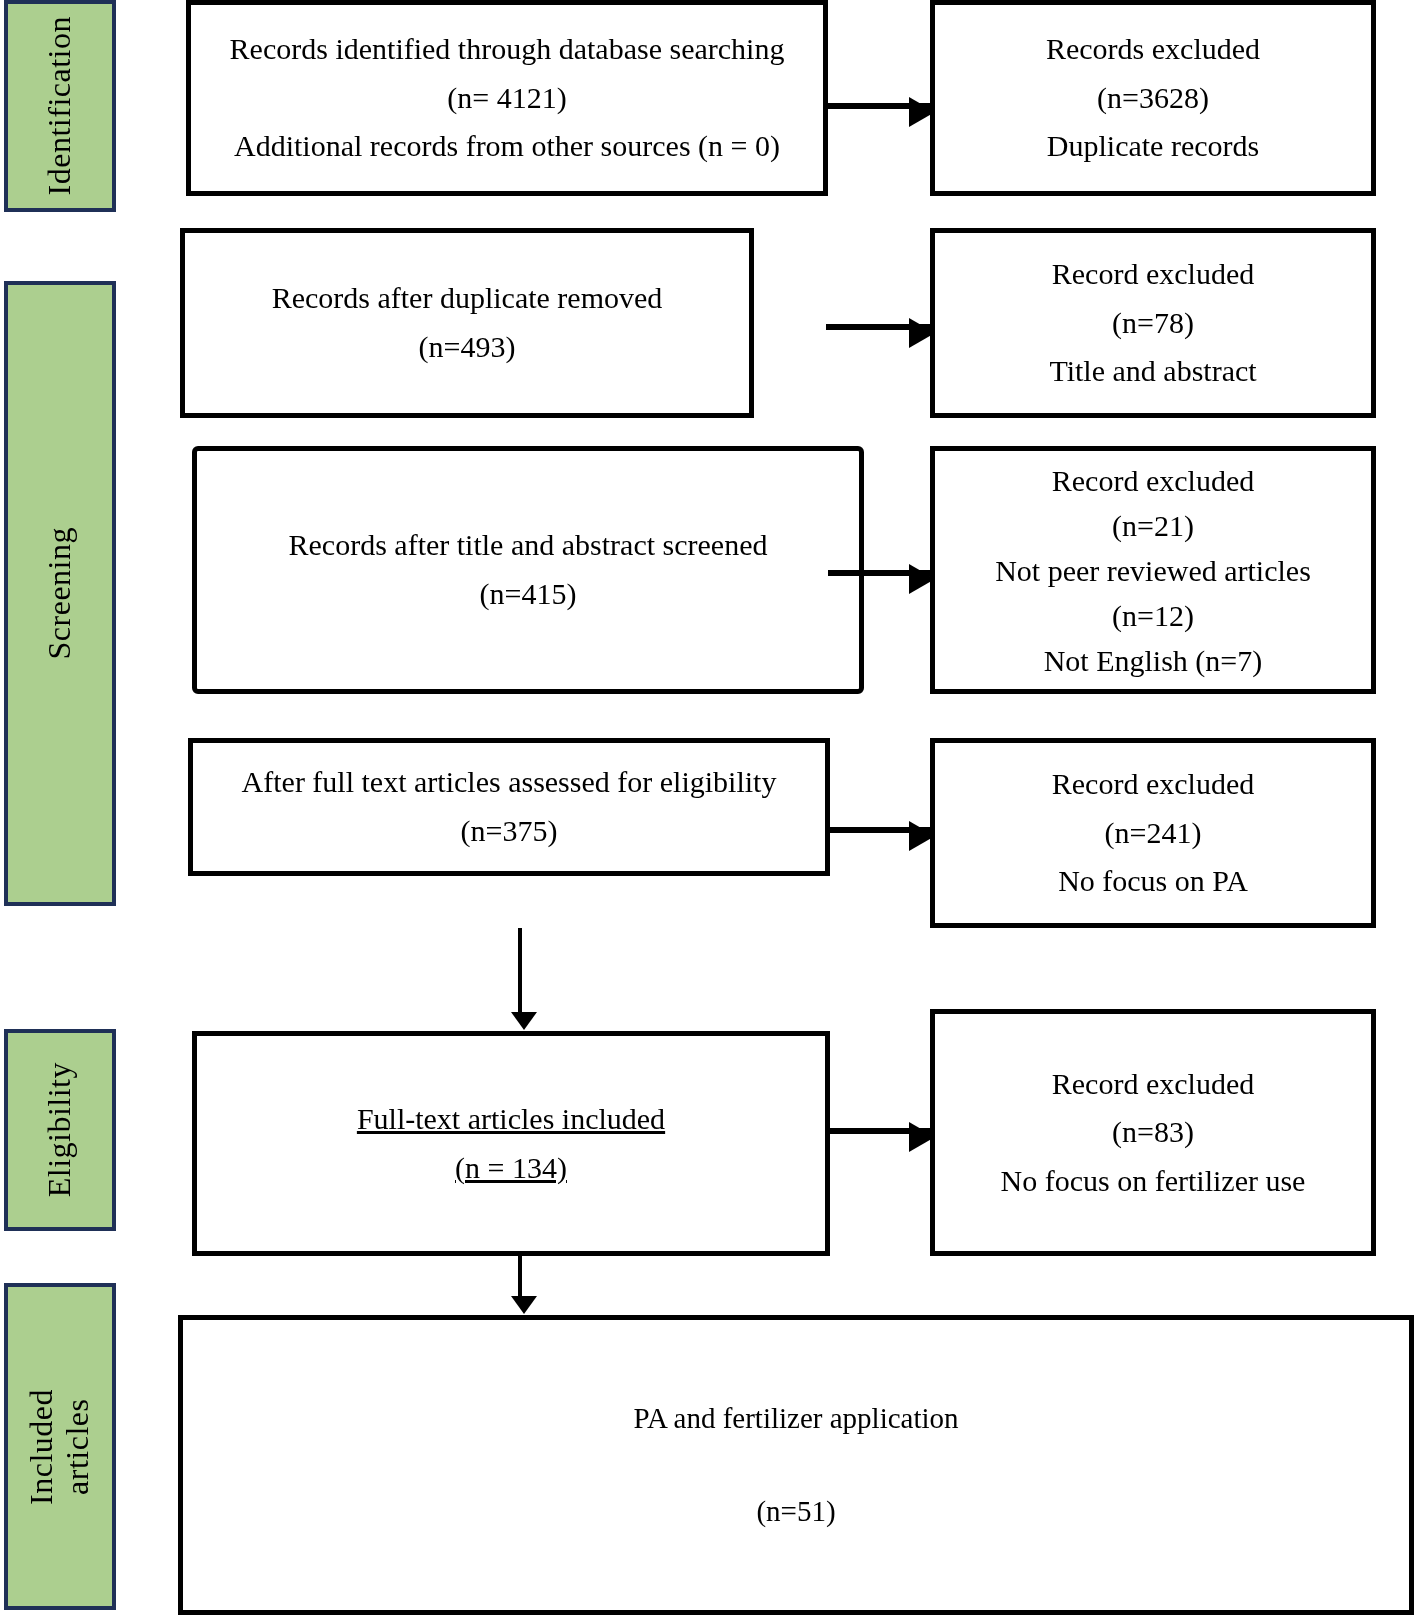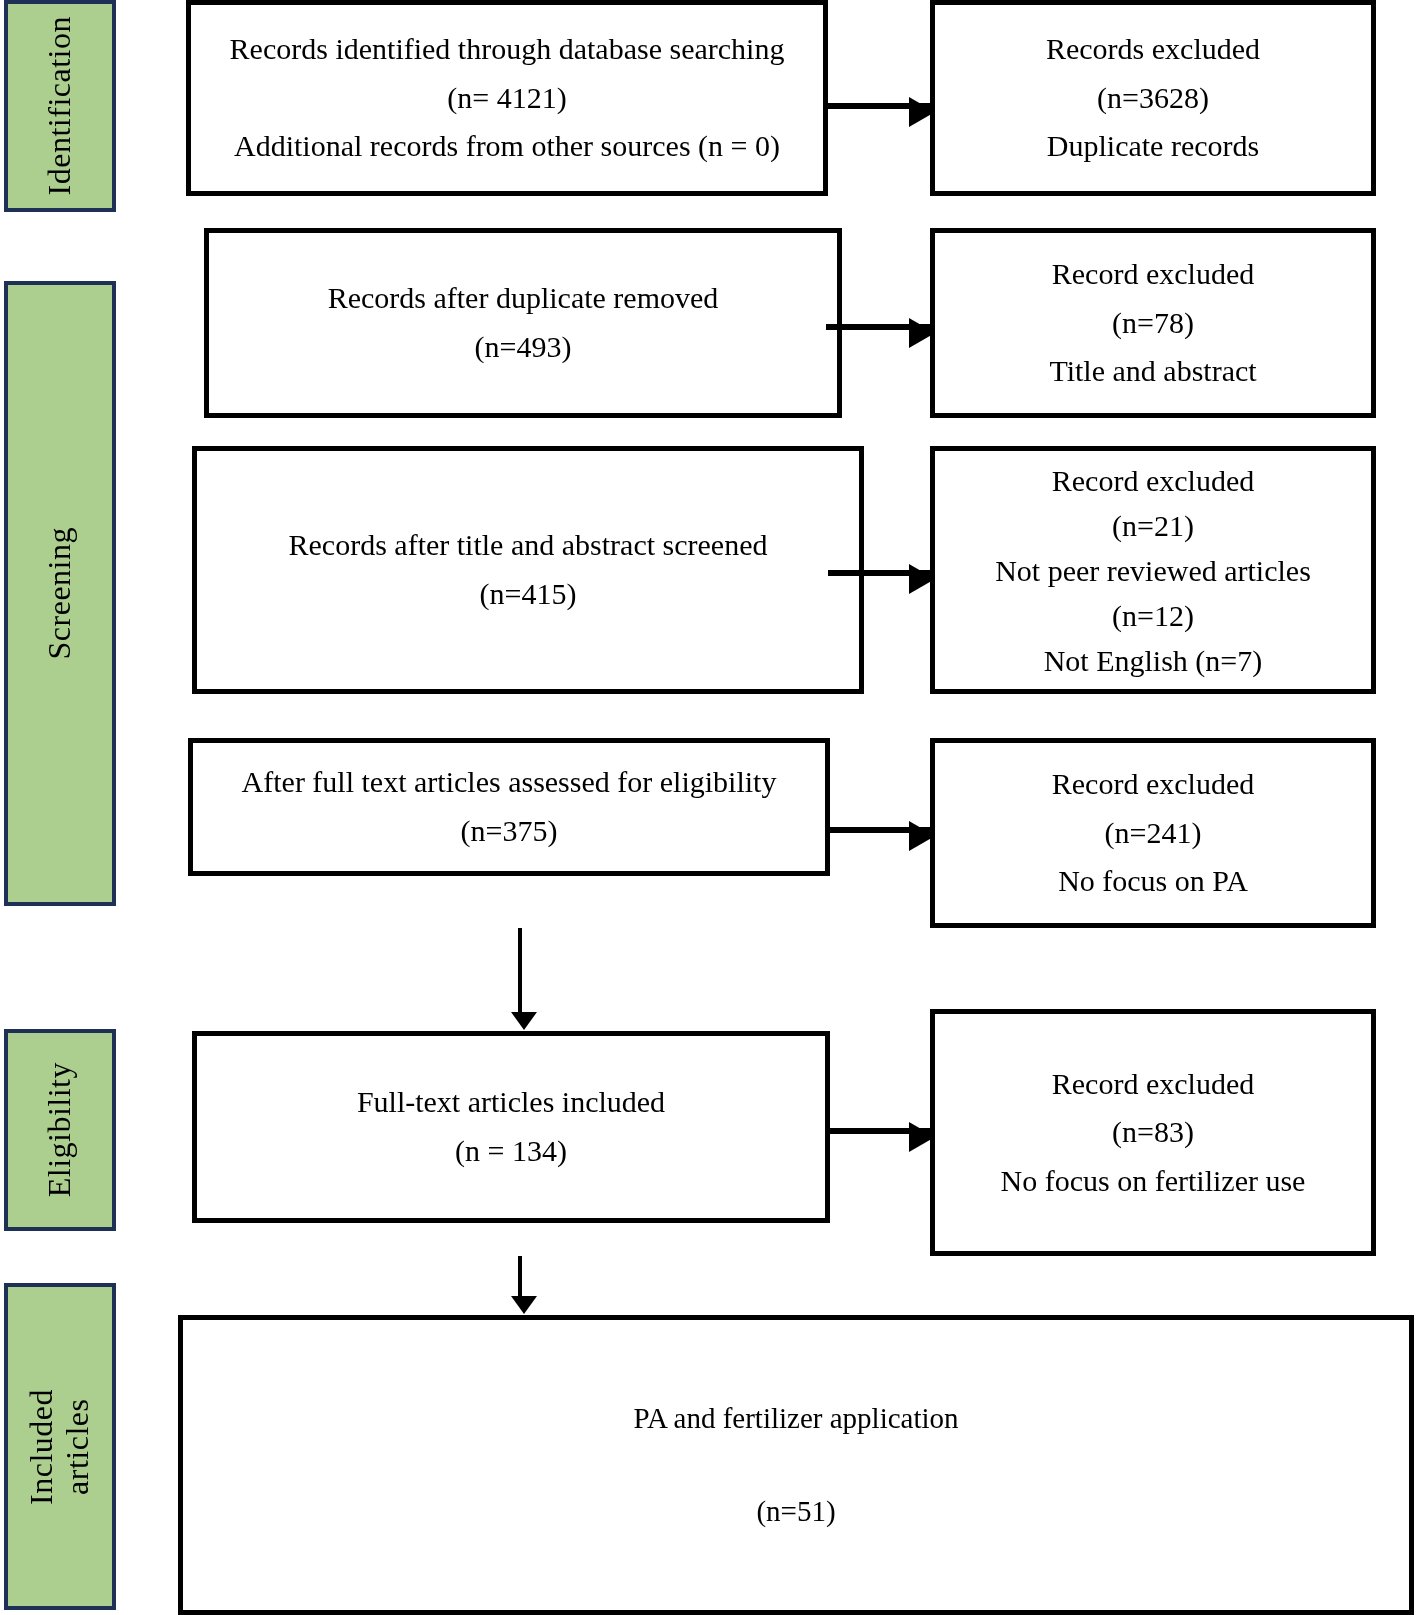--- a/index.html
+++ b/index.html
@@ -119,36 +119,36 @@
     <span class="stage-text">Included
 articles</span>
   </div>
 
   <div class="flow-box" style="left:186px; top:0px; width:642px; height:196px;">
     <span class="line">Records identified through database searching</span>
     <span class="line">(n= 4121)</span>
     <span class="line">Additional records from other sources (n = 0)</span>
   </div>
 
-  <div class="flow-box" style="left:204px; top:228px; width:638px; height:190px;">
+  <div class="flow-box" style="left:180px; top:228px; width:574px; height:190px;">
     <span class="line">Records after duplicate removed</span>
     <span class="line">(n=493)</span>
   </div>
 
-  <div class="flow-box" style="left:192px; top:446px; width:672px; height:248px;">
+  <div class="flow-box" style="left:192px; top:446px; width:672px; height:248px;border-radius:6px;">
     <span class="line">Records after title and abstract screened</span>
     <span class="line">(n=415)</span>
   </div>
 
   <div class="flow-box" style="left:188px; top:738px; width:642px; height:138px;">
     <span class="line">After full text articles assessed for eligibility</span>
     <span class="line">(n=375)</span>
   </div>
 
-  <div class="flow-box" style="left:192px; top:1031px; width:638px; height:192px;">
+  <div class="flow-box" style="left:192px; top:1031px; width:638px; height:225px;text-decoration:underline;">
     <span class="line">Full-text articles included</span>
     <span class="line">(n = 134)</span>
   </div>
 
   <div class="flow-box" style="left:930px; top:0px; width:446px; height:196px;text-align:center;">
     <span class="line">Records excluded</span>
     <span class="line">(n=3628)</span>
     <span class="line">Duplicate records</span>
   </div>
 

